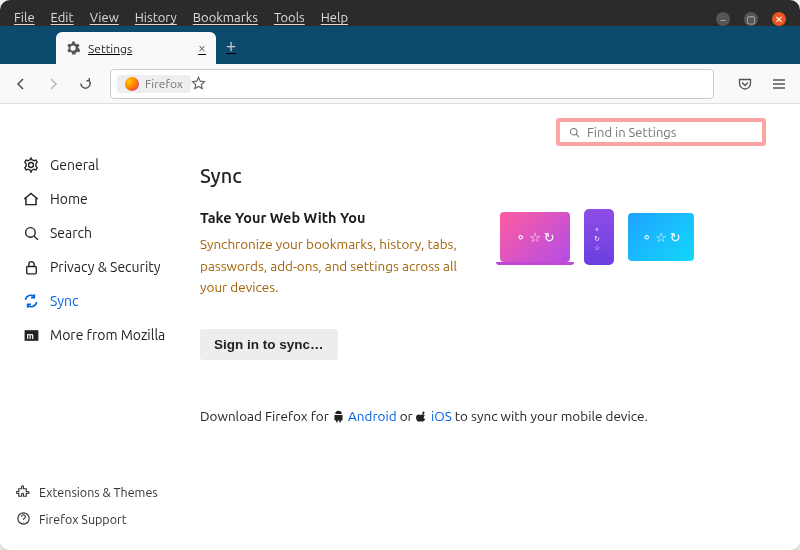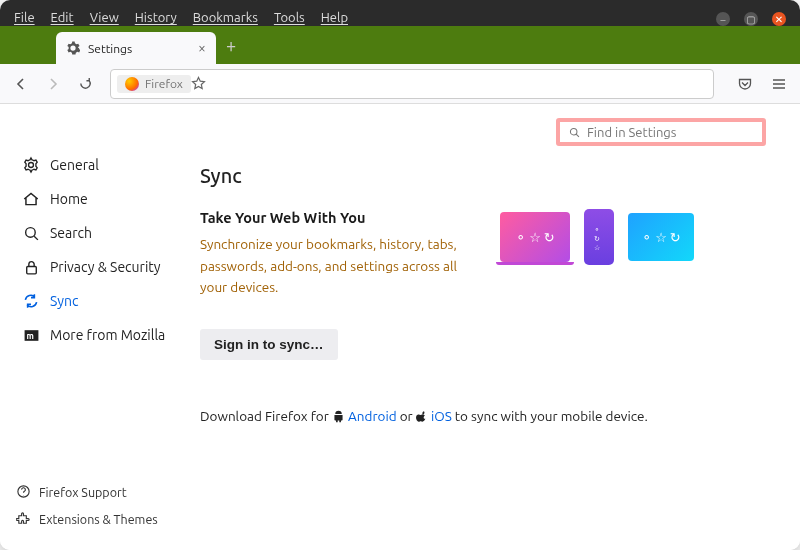--- a/index.html
+++ b/index.html
@@ -10,21 +10,21 @@
   .menubar { background: #2b2b2b; color: #ddd; display: flex; align-items: flex-end; padding: 0 6px; height: 26px; font-size: 13px; }
   .menubar .menu-item { padding: 2px 8px; cursor: default; }
   .menubar .menu-item span { text-decoration: underline; text-underline-offset: 2px; }
   .menubar .spacer { flex: 1; }
   .win-controls { display: flex; gap: 14px; align-items: center; padding-right: 8px; }
   .win-btn { width: 14px; height: 14px; border-radius: 50%; display: flex; align-items: center; justify-content: center; }
   .win-min, .win-max { background: #555; color:#ccc; font-size:10px; }
   .win-close { background: #e95420; color:#fff; font-size:10px; }
 
   
-  .tabstrip { background: #4d7c0f; display: flex; align-items: center; height: 38px; padding: 0 0 0 56px; }
+  .tabstrip { background: #0c4a6e; display: flex; align-items: center; height: 38px; padding: 0 0 0 56px; text-decoration: underline; }
   .tab { background: #f9f9fb; color: #222; border-radius: 6px 6px 0 0; display: flex; align-items: center; gap: 8px; padding: 0 10px; height: 32px; margin-top: 6px; min-width: 160px; font-size: 12px; }
   .tab .gear { width: 14px; height: 14px; color: #555; }
   .tab .close { margin-left: auto; color: #666; font-size: 14px; }
   .newtab { color: #ccc; font-size: 18px; margin-left: 10px; cursor: default; }
 
   
   .toolbar { background: #f9f9fb; border-bottom: 1px solid #ddd; height: 40px; display: flex; align-items: center; padding: 0 8px; gap: 6px; }
   .nav-btn { width: 26px; height: 26px; display: flex; align-items: center; justify-content: center; color: #555; border-radius: 4px; }
   .nav-btn.disabled { color: #bbb; }
   .urlbar { flex: 1; display: flex; align-items: center; background: #fff; border: 1px solid #ccc; border-radius: 4px; height: 30px; padding: 0 6px; margin: 0 6px; }
@@ -189,33 +189,33 @@
               <text x="3.2" y="11" font-size="8" font-weight="bold" fill="#fff">m</text>
             </svg>
           </span>
         <span>More from Mozilla</span>
       </div>
 
       <div class="sidebar-bottom">
         <div class="side-link">
           <span>
               <svg width="15" height="15" viewBox="0 0 16 16">
-                <circle cx="8" cy="8" r="6" fill="none" stroke="currentColor" stroke-width="1.2"></circle>
-                <path fill="none" stroke="currentColor" stroke-width="1.2" d="M6 6a2 2 0 113 1.7c-.7.4-1 .8-1 1.6M8 11.8v.1"></path>
+                <path fill="none" stroke="currentColor" stroke-width="1.2" d="M3 5h3V3a1 1 0 012 0v2h3v3h2a1 1 0 010 2h-2v3H8v-2a1 1 0 00-2 0v2H3v-3H1a1 1 0 010-2h2V5z"></path>
               </svg>
             </span>
-          <span>Firefox Support</span>
+          <span>Extensions &amp; Themes</span>
         </div>
         <div class="side-link">
           <span>
               <svg width="15" height="15" viewBox="0 0 16 16">
-                <path fill="none" stroke="currentColor" stroke-width="1.2" d="M3 5h3V3a1 1 0 012 0v2h3v3h2a1 1 0 010 2h-2v3H8v-2a1 1 0 00-2 0v2H3v-3H1a1 1 0 010-2h2V5z"></path>
+                <circle cx="8" cy="8" r="6" fill="none" stroke="currentColor" stroke-width="1.2"></circle>
+                <path fill="none" stroke="currentColor" stroke-width="1.2" d="M6 6a2 2 0 113 1.7c-.7.4-1 .8-1 1.6M8 11.8v.1"></path>
               </svg>
             </span>
-          <span>Extensions &amp; Themes</span>
+          <span>Firefox Support</span>
         </div>
       </div>
     </div>
 
     <div class="main">
       <div class="search-wrap">
         <div class="search-box">
           <span>
               <svg width="13" height="13" viewBox="0 0 16 16">
                 <circle cx="7" cy="7" r="4" fill="none" stroke="currentColor" stroke-width="1.3"></circle>

